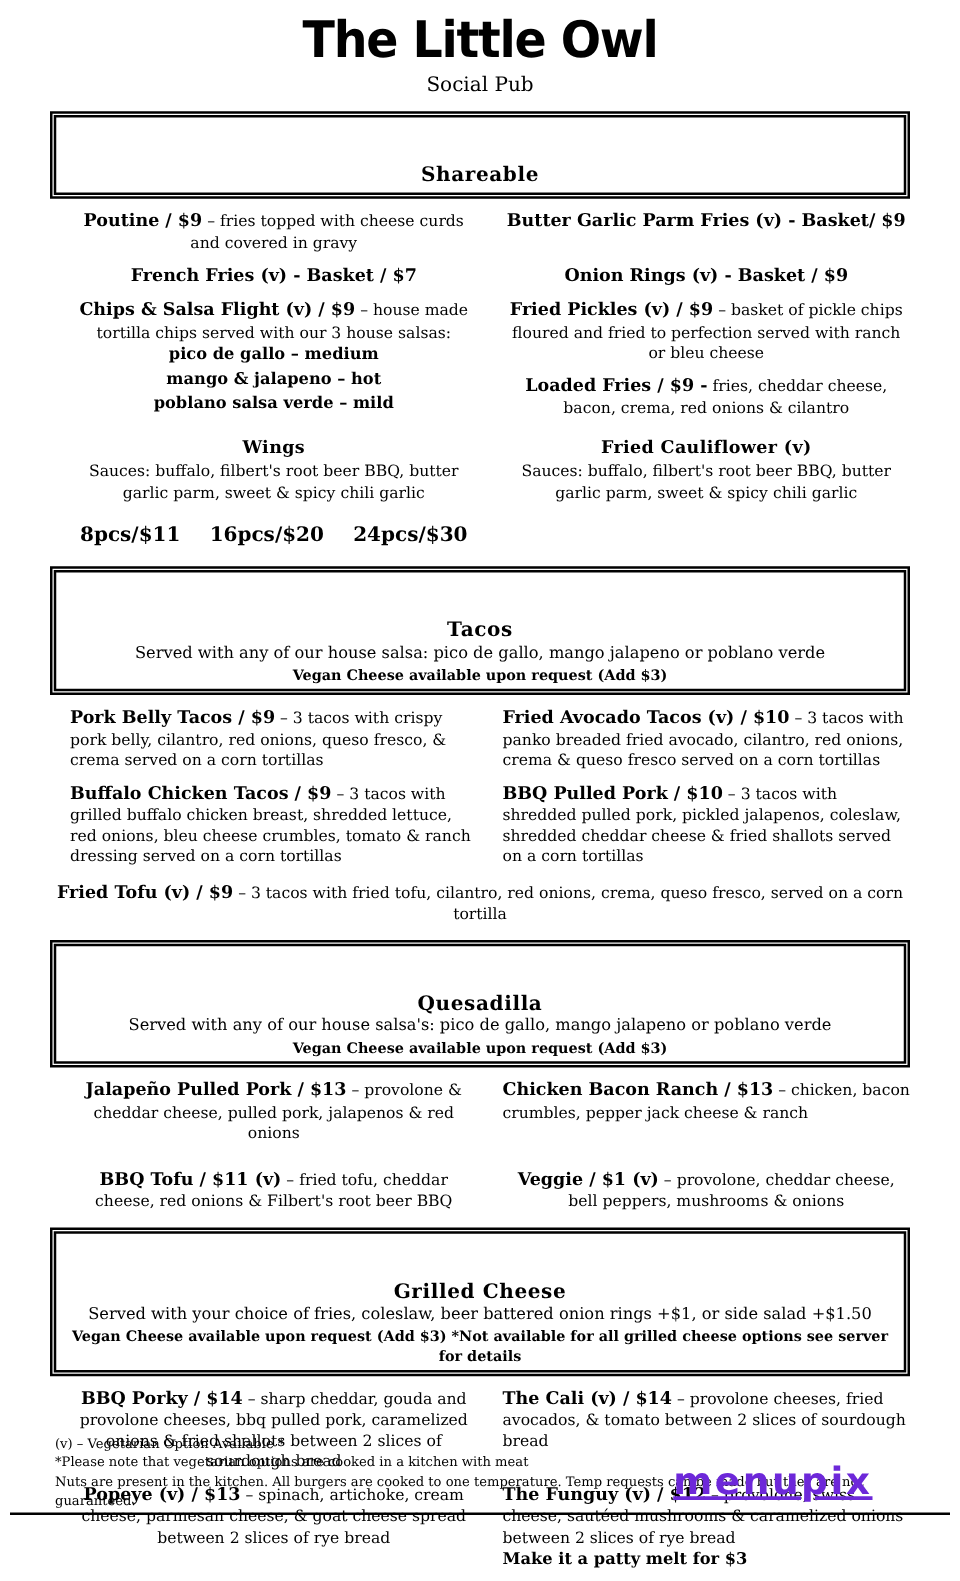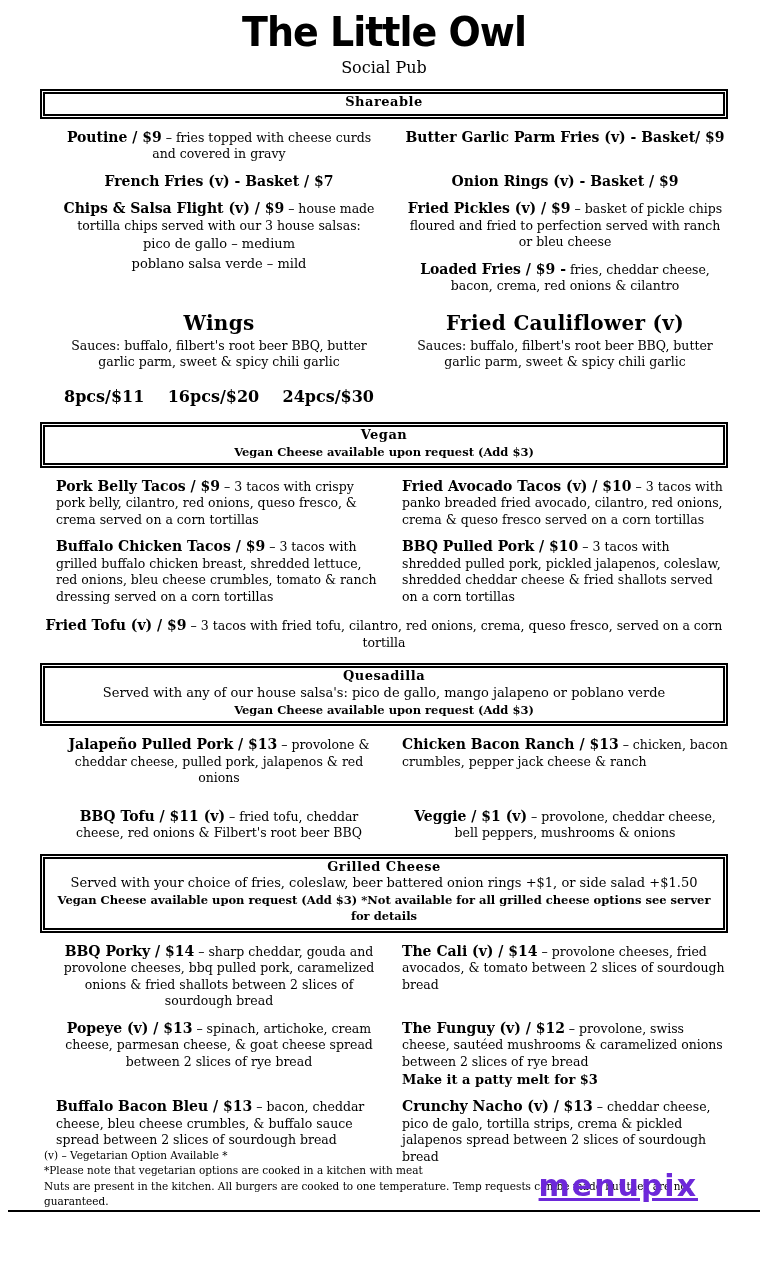--- a/index.html
+++ b/index.html
@@ -21,33 +21,33 @@
     transform: scaleY(1.06);
   }
   .subtitle { font-size: 16px; margin-top: 4px; }
 
   section { margin-top: 12px; }
   .hbox {
     border: 5px double #000;
     text-align: center;
     padding: 0 8px 3px;
   }
-  .hbox h2 { font-size: 13px; font-weight: 700; letter-spacing: .5px; line-height: 1.3; }
+  .hbox h2 { font-size: 16px; font-weight: 700; letter-spacing: .5px; line-height: 1.3; margin-top: 36px; }
   .hbox .sub { font-size: 13px; line-height: 1.3; }
   .hbox .vegan { font-size: 11.5px; font-weight: 700; line-height: 1.4; }
 
   .cols { display: grid; grid-template-columns: 1fr 1fr; column-gap: 20px; margin-left: 16px; }
   .item { margin-top: 9px; font-size: 12.5px; line-height: 1.32; }
   .center { text-align: center; }
   .left { text-align: left; }
   .nm { font-weight: 700; font-size: 14px; }
   .ds { font-size: 12.5px; }
-  .salsa-line { font-weight: 400; font-size: 13px; line-height: 1.5; }
-
-  .mini-h { font-weight: 700; font-size: 20px; text-align: center; margin-top: 16px; letter-spacing: .3px; }
+  .salsa-line { font-weight: 700; font-size: 13px; line-height: 1.5; }
+
+  .mini-h { font-weight: 700; font-size: 14px; text-align: center; margin-top: 16px; letter-spacing: .3px; }
   .sauces { font-size: 12.5px; text-align: center; line-height: 1.32; margin-top: 3px; }
   .sizes { display: flex; justify-content: space-between; font-weight: 700; font-size: 16px; margin: 16px 8px 4px; }
 
   .fullrow { margin-top: 11px; }
   .patty-note { font-weight: 700; font-size: 13px; margin-top: 1px; }
 
   .footer {
     position: absolute; left: 44px; right: 44px; bottom: 56px;
     font-size: 10.5px; line-height: 1.45;
   }
@@ -96,20 +96,21 @@
         <span class="nm">Onion Rings (v) - Basket / $9</span>
       </div>
     </div>
 
     <div class="cols">
       <div>
         <div class="item center">
           <span class="nm">Chips &amp; Salsa Flight (v) / $9</span>
           <span class="ds">– house made tortilla chips served with our 3 house salsas:</span>
           <div class="salsa-line">pico de gallo – medium</div>
+          <div class="salsa-line">mango &amp; jalapeno – hot</div>
           <div class="salsa-line">poblano salsa verde – mild</div>
         </div>
       </div>
       <div>
         <div class="item center">
           <span class="nm">Fried Pickles (v) / $9</span>
           <span class="ds">– basket of pickle chips floured and fried to perfection served with ranch or bleu cheese</span>
         </div>
         <div class="item center">
           <span class="nm">Loaded Fries / $9 -</span>
@@ -133,21 +134,22 @@
       <div class="sizes">
         <span>8pcs/$11</span>
         <span>16pcs/$20</span>
         <span>24pcs/$30</span>
       </div>
     </div>
   </section>
 
   <section>
     <div class="hbox">
-      <h2>Vegan</h2>
+      <h2>Tacos</h2>
+      <div class="sub">Served with any of our house salsa: pico de gallo, mango jalapeno or poblano verde</div>
       <div class="vegan">Vegan Cheese available upon request (Add $3)</div>
     </div>
 
     <div class="cols">
       <div class="item left">
         <span class="nm">Pork Belly Tacos / $9</span>
         <span class="ds">– 3 tacos with crispy pork belly, cilantro, red onions, queso fresco, &amp; crema served on a corn tortillas</span>
       </div>
       <div class="item left">
         <span class="nm">Fried Avocado Tacos (v) / $10</span>

